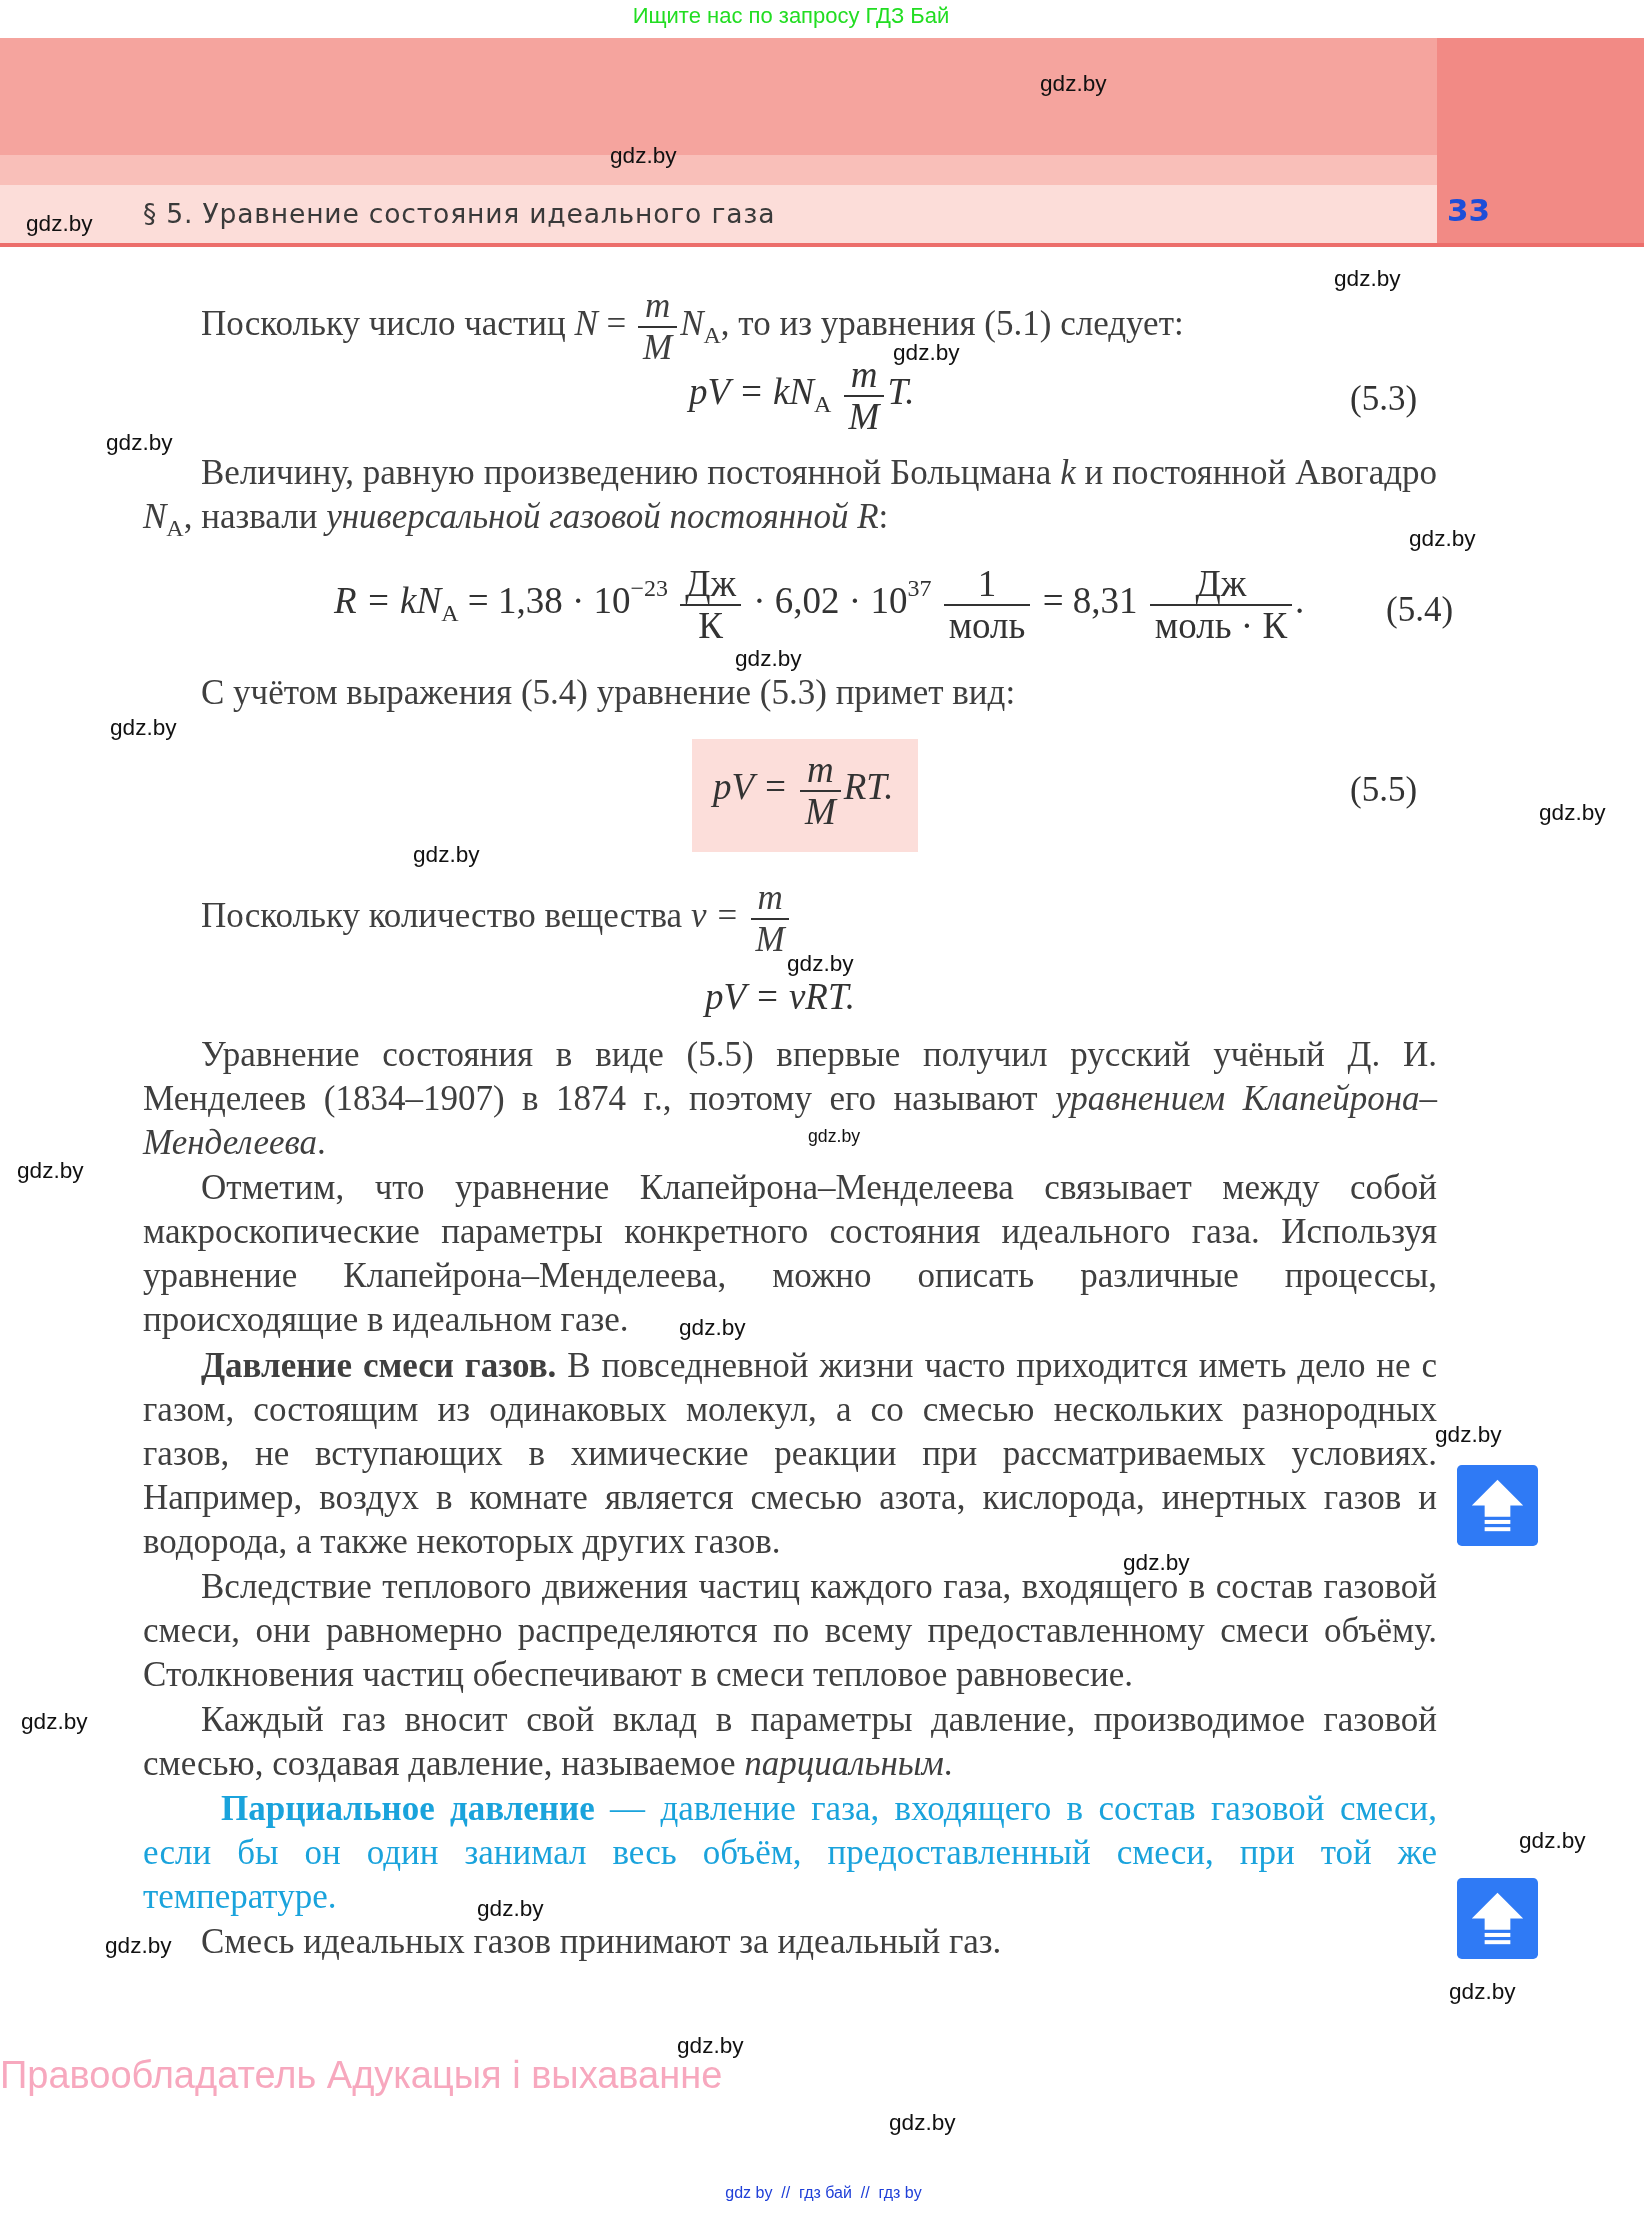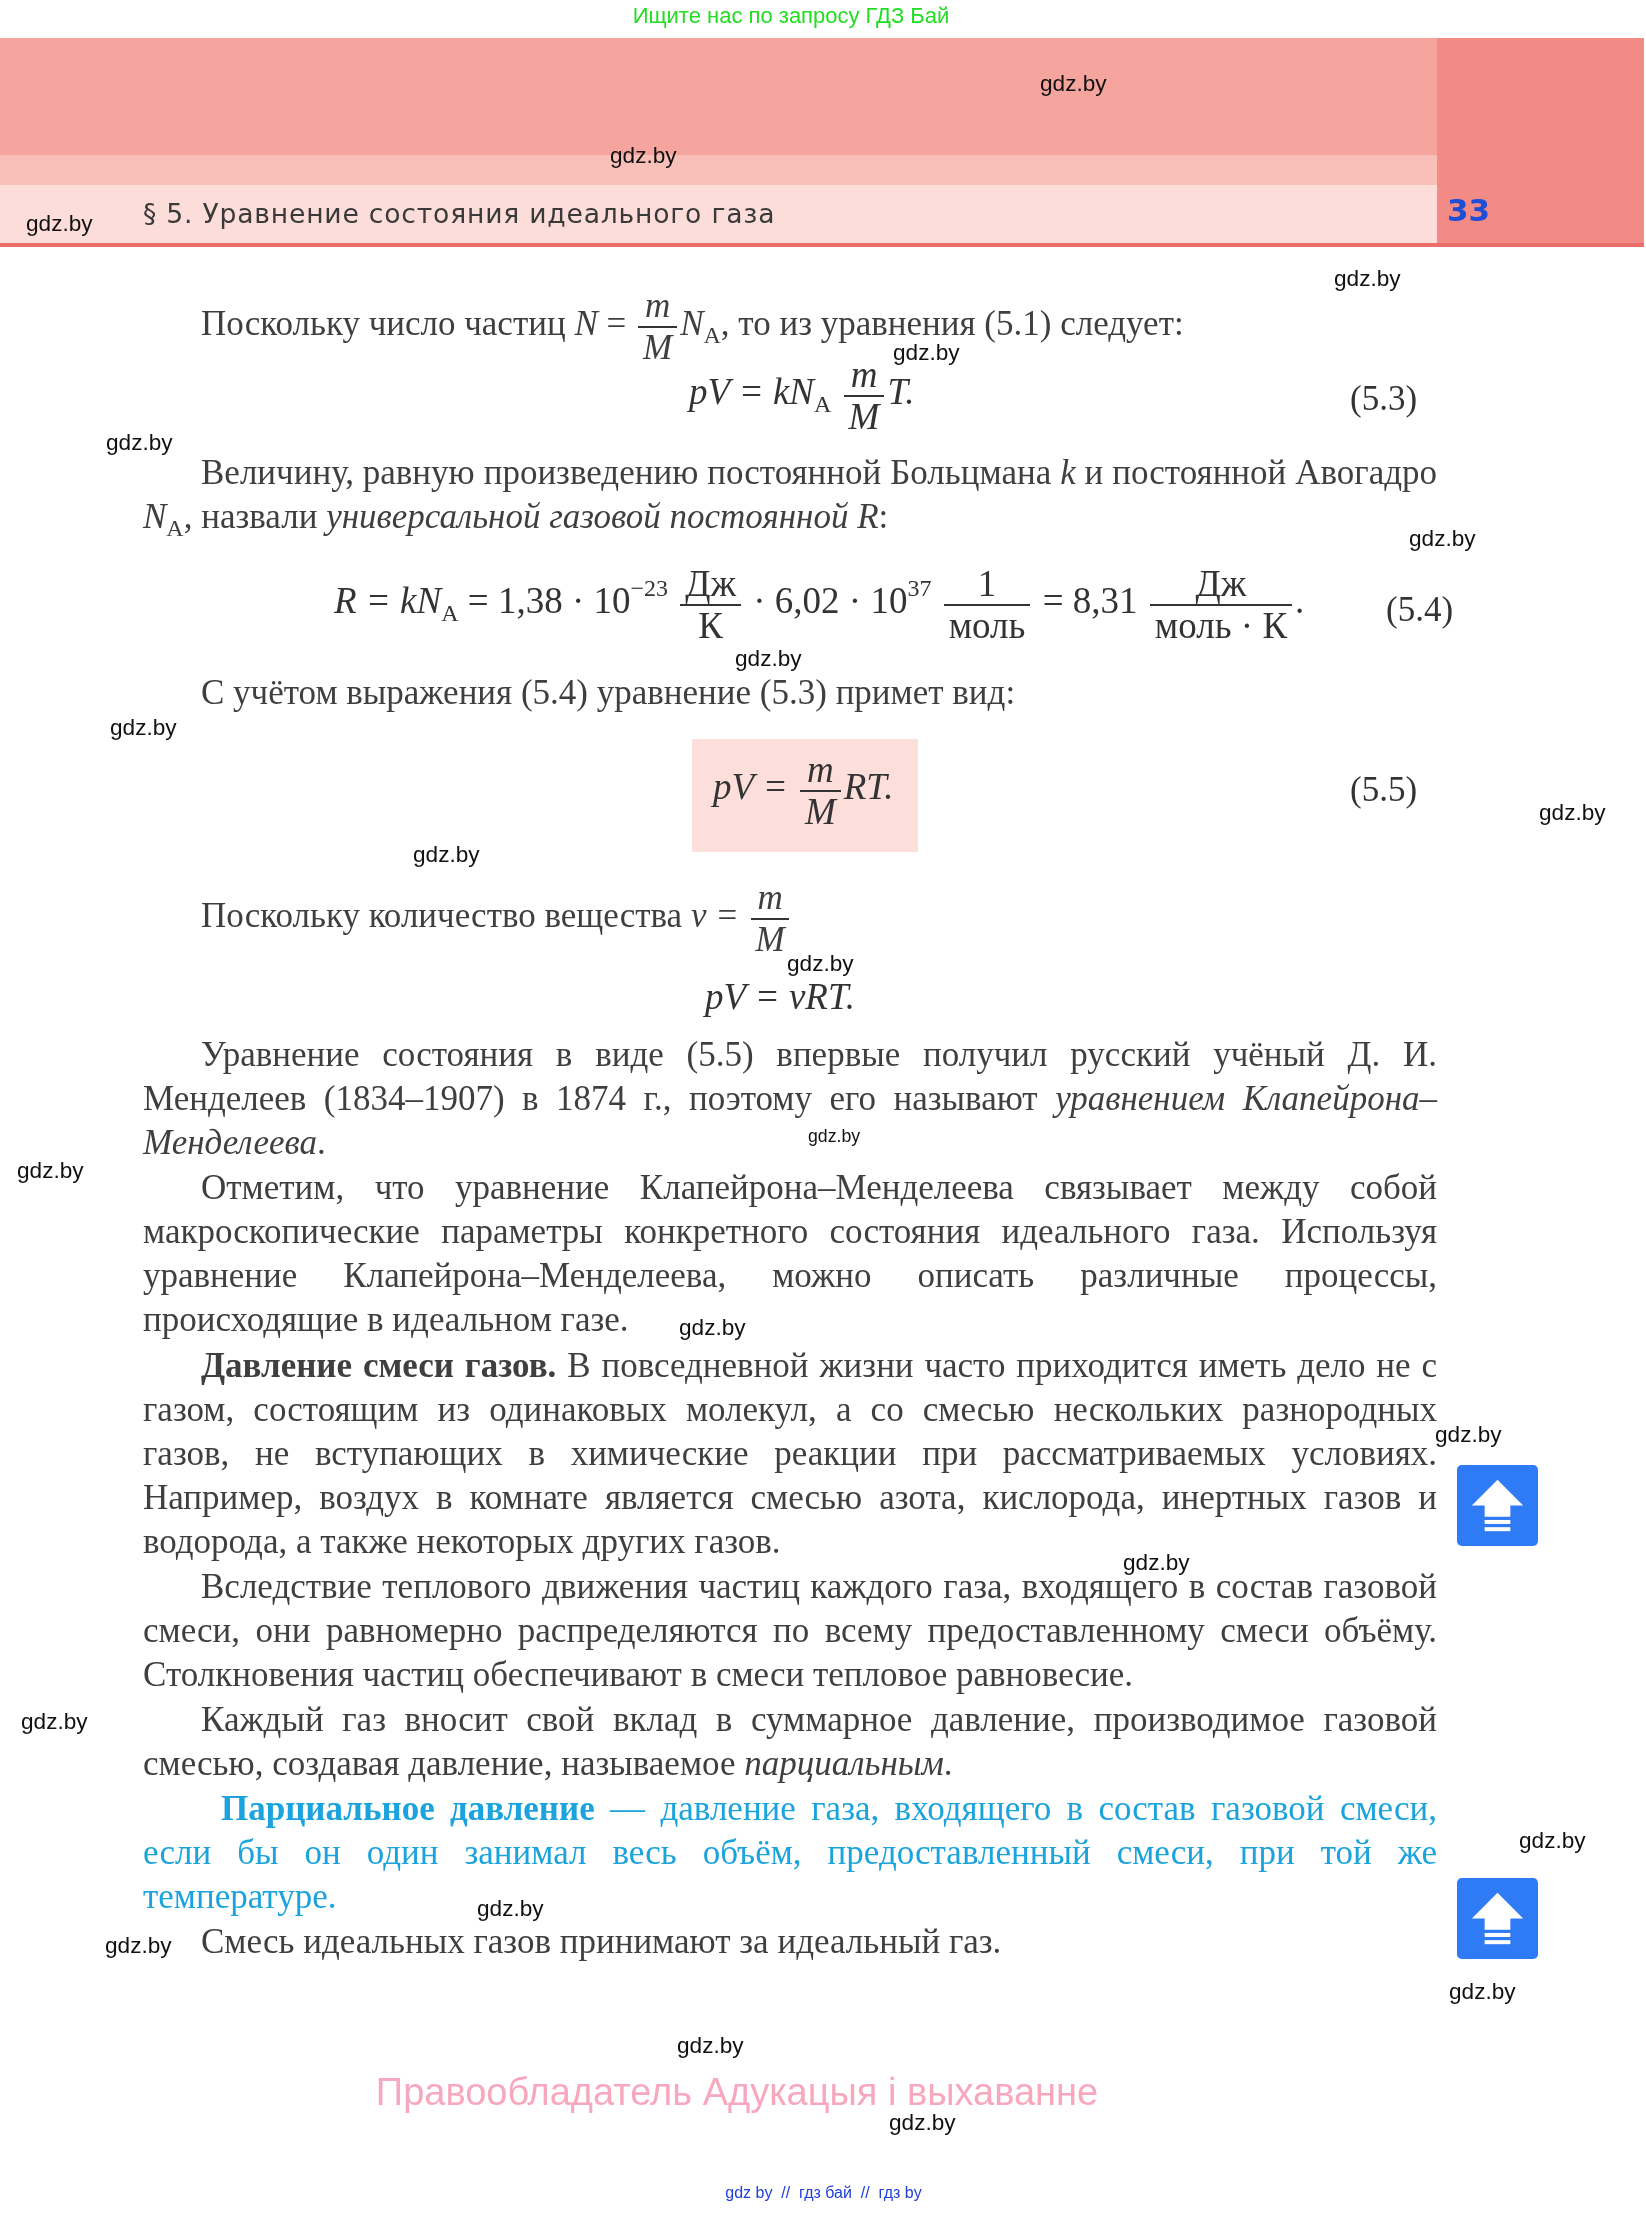--- a/index.html
+++ b/index.html
@@ -43,22 +43,22 @@
   .frac .num, .frac .den { display:block; line-height:40px; padding:0 4.8px; }
   .frac .num { border-bottom:2.4px solid #333; }
   .it { font-style:italic; }
   .sub { font-size:24px; vertical-align:-8px; }
   .sup { font-size:24px; vertical-align:17.7px; }
   .eqnum { font-size:35px; color:#333; }
   .highlight-box { left:692px; top:739px; width:226px; height:113px; background:#FCDEDA; }
   .definition { color:#1AA3DC; }
   .definition b { color:#1AA3DC;margin-left:20px; }
   .copyright {
-    left:0; width:1474px; top:2054px; text-align:center;
-    font-family:"Liberation Sans", sans-serif; font-size:38px; color:#F7A8BE;margin-top:17px;
+    left:0; width:1474px; top:2054px; 
+    font-family:"Liberation Sans", sans-serif; font-size:38px; color:#F7A8BE;
   }
   .footer-links {
     left:0; width:1647px; top:2184px; text-align:center;
     font-family:"Liberation Sans", sans-serif; font-size:16px; color:#2040D8;
   }
   .scroll-btn {
     width:81px; height:81px; border-radius:4.8px; background:#2F7AF5;
     display:flex; align-items:center; justify-content:center;
   }
 </style>
@@ -137,21 +137,21 @@
 <div class="abs para" style="top:1344px;">
   <span class="ind"></span><b>Давление смеси газов.</b>
   <span>В повседневной жизни часто приходится иметь дело не с газом, состоящим из одинаковых молекул, а со смесью нескольких разнородных газов, не вступающих в химические реакции при рассматриваемых условиях. Например, воздух в комнате является смесью азота, кислорода, инертных газов и водорода, а также некоторых других газов.</span>
 </div>
 
 <div class="abs para" style="top:1565px;">
   <span class="ind"></span><span>Вследствие теплового движения частиц каждого газа, входящего в состав газовой смеси, они равномерно распределяются по всему предоставленному смеси объёму. Столкновения частиц обеспечивают в смеси тепловое равновесие.</span>
 </div>
 
 <div class="abs para" style="top:1698px;">
-  <span class="ind"></span><span>Каждый газ вносит свой вклад в суммарное давление, производимое газовой смесью, создавая давление, называемое</span>
+  <span class="ind"></span><span>Каждый газ вносит свой вклад в параметры давление, производимое газовой смесью, создавая давление, называемое</span>
   <span class="it">парциальным</span><span>.</span>
 </div>
 
 <div class="abs para definition" style="top:1787px;">
   <span class="ind"></span><b>Парциальное давление</b>
   <span>— давление газа, входящего в состав газовой смеси, если бы он один занимал весь объём, предоставленный смеси, при той же температуре.</span>
 </div>
 
 <div class="abs para" style="top:1920px;">
   <span class="ind"></span><span>Смесь идеальных газов принимают за идеальный газ.</span>

